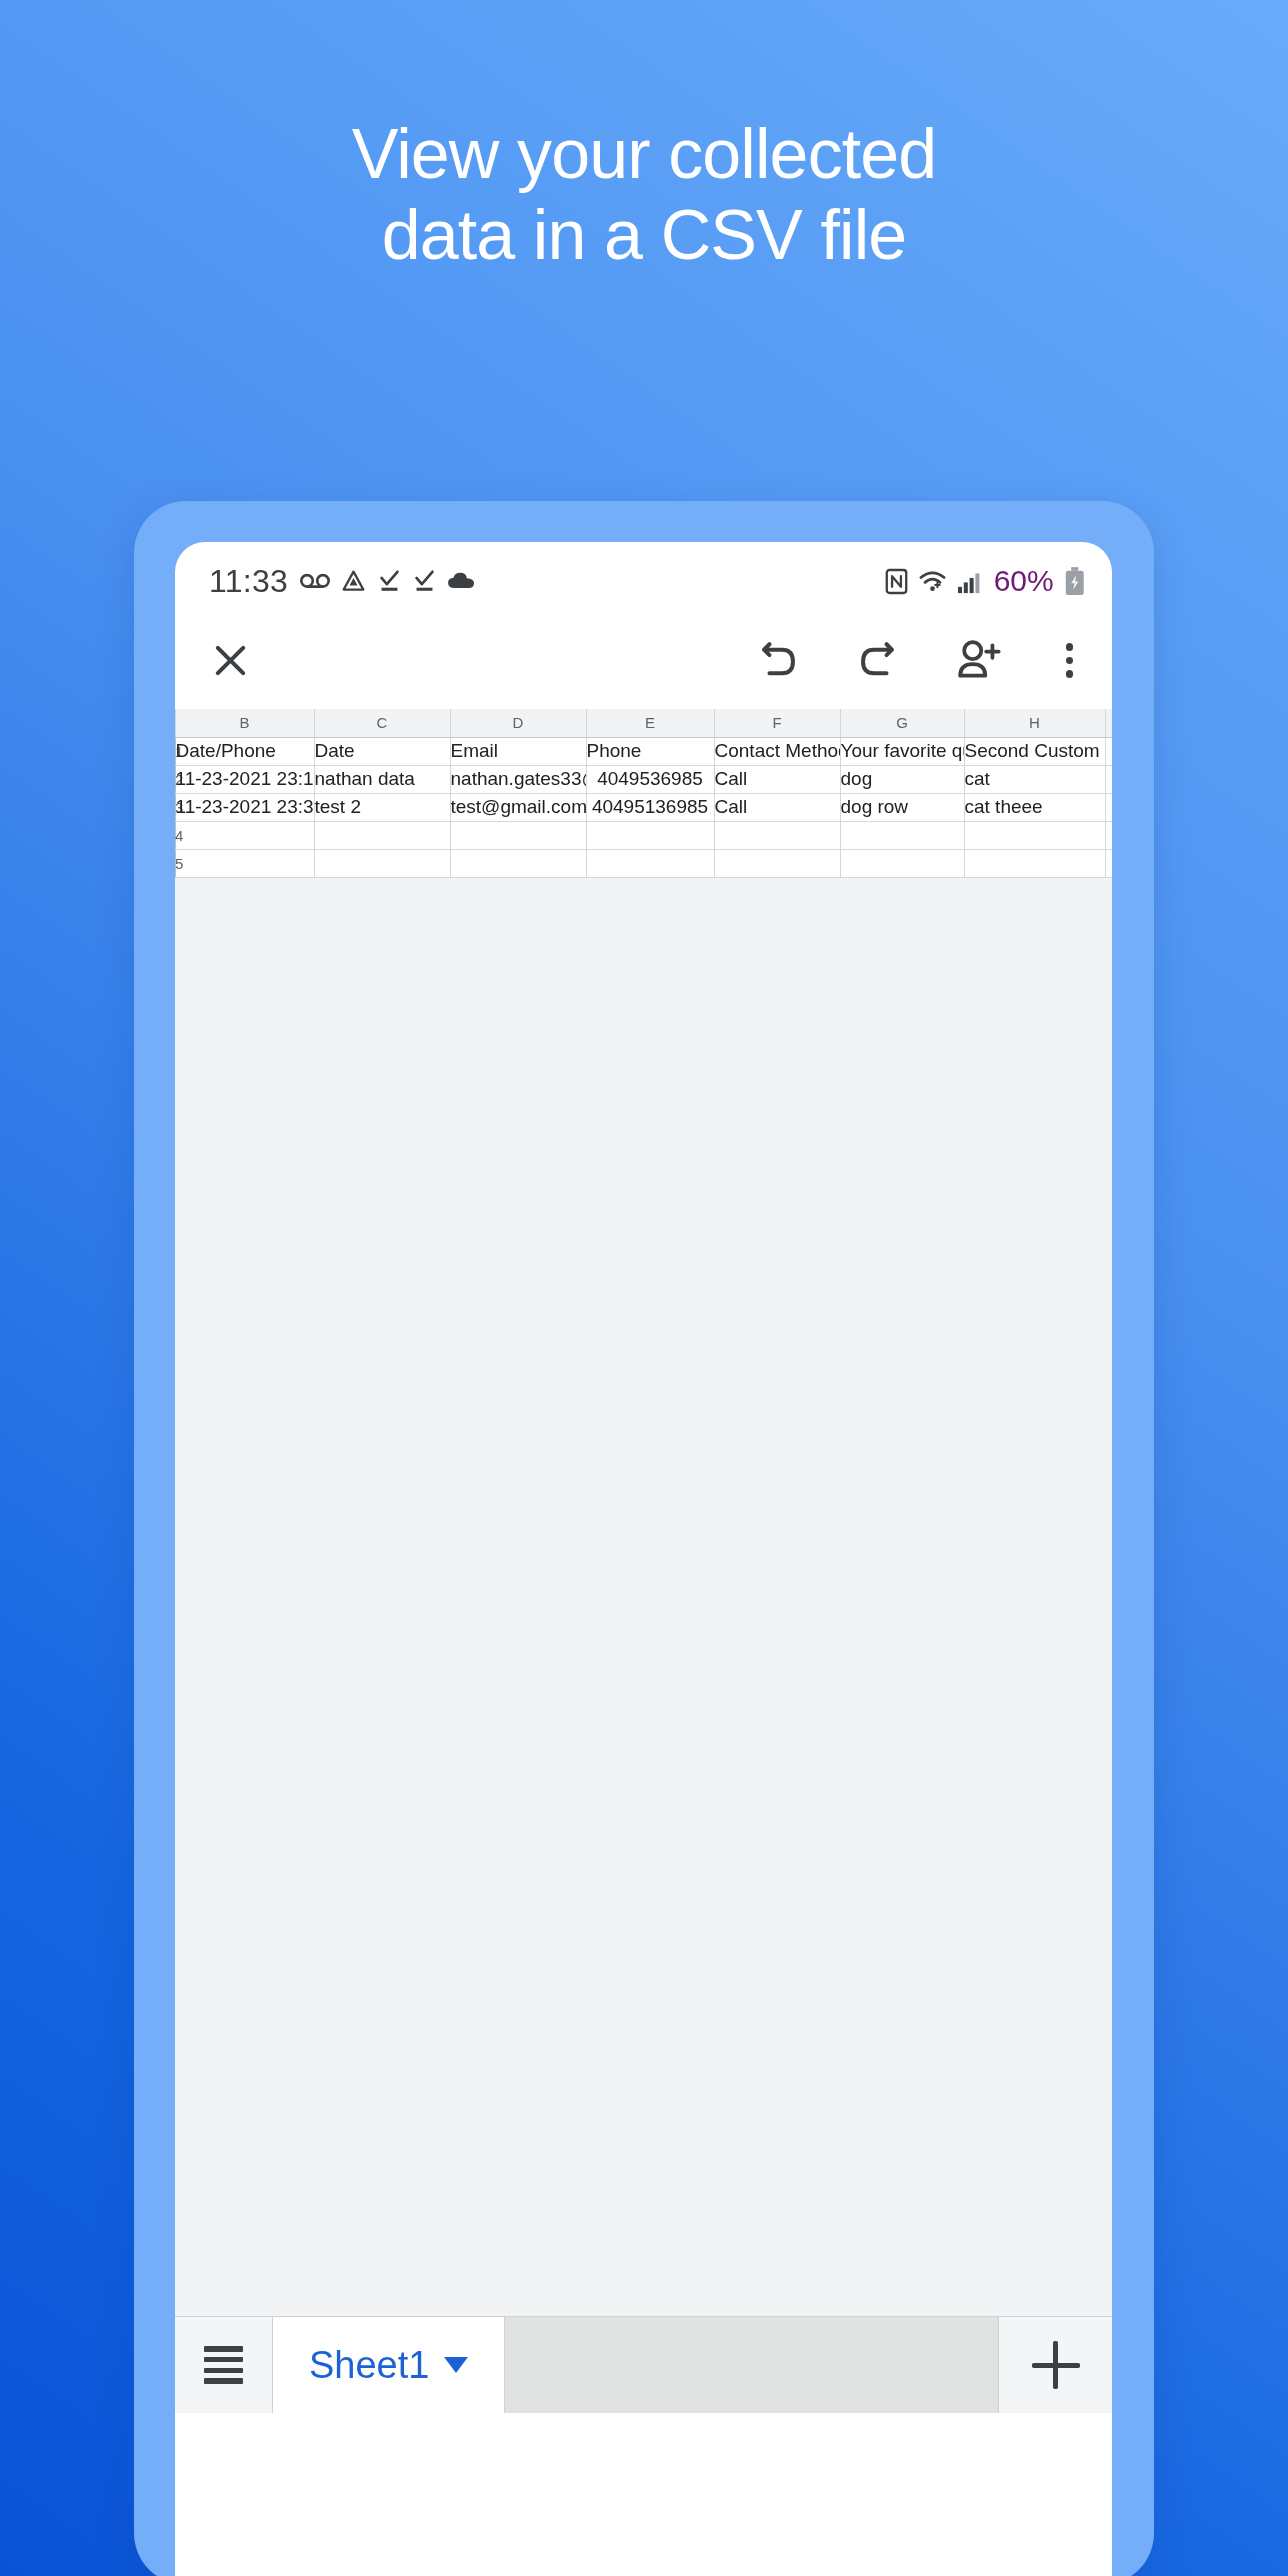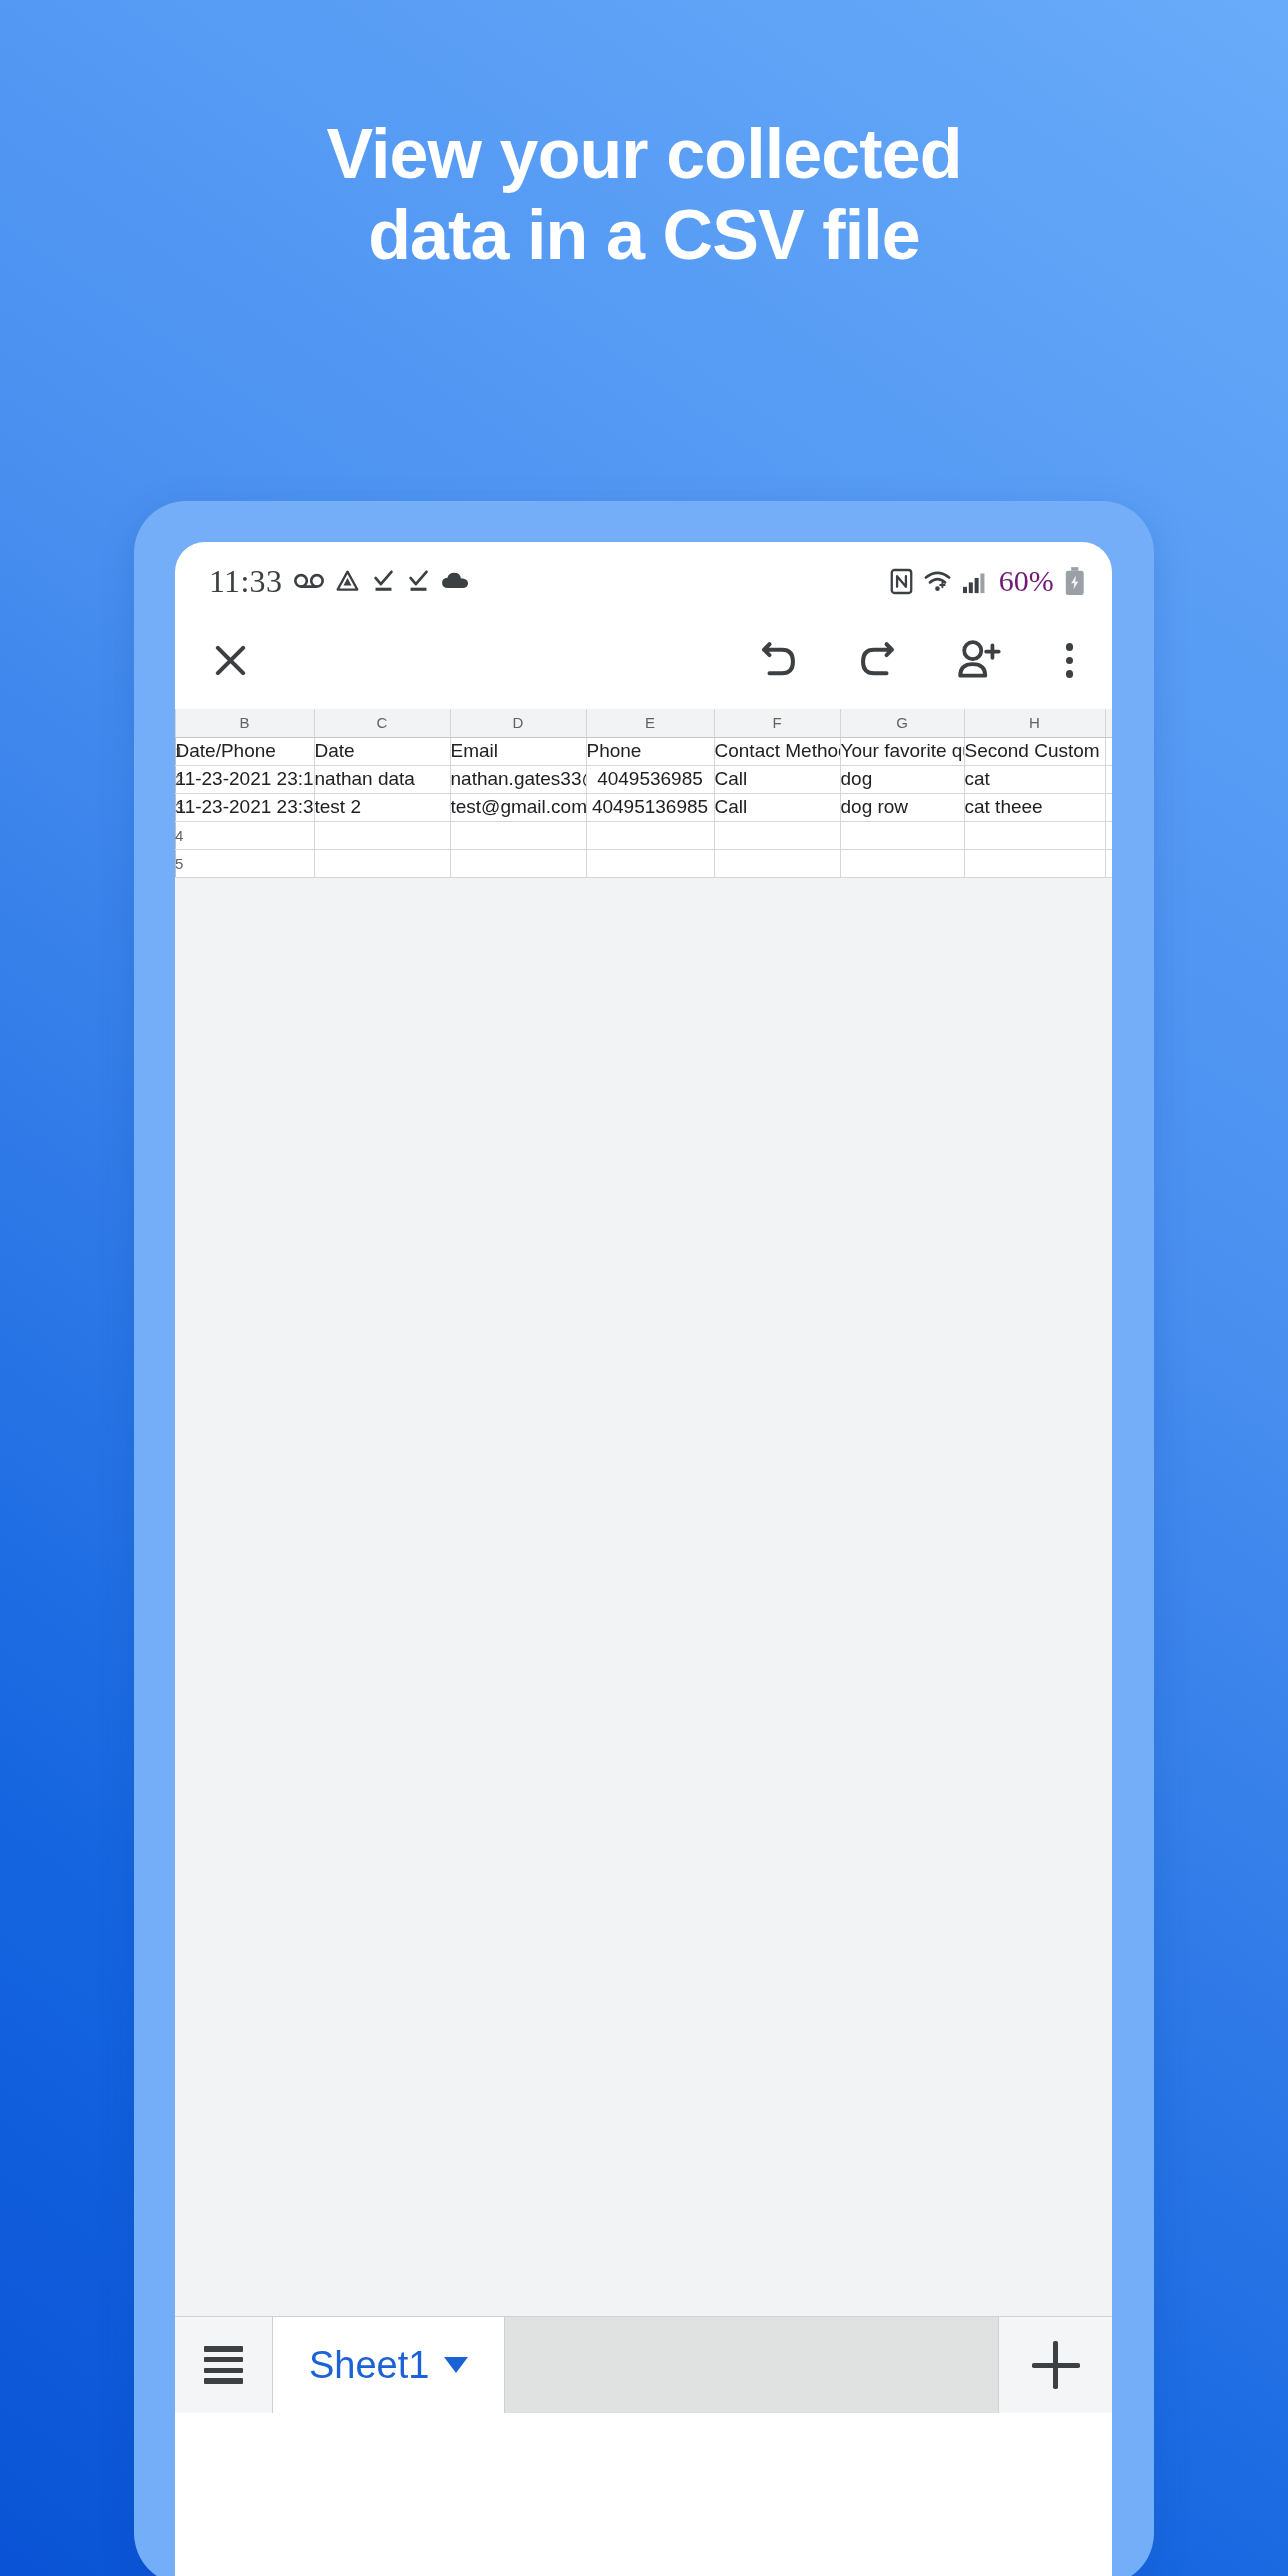--- a/index.html
+++ b/index.html
@@ -7,21 +7,21 @@
   body {
     font-family:"Liberation Sans", sans-serif;
     background: linear-gradient(215deg, #68ABFA 0%, #4A90F0 38%, #1565E0 78%, #0A53D6 100%);
     position:relative; overflow:hidden;
   }
 
   
   .headline {
     position:absolute; left:0; right:0; top:114px;
     text-align:center; color:#FFFFFF;
-    font-size:70px; font-weight:bold; line-height:1.16;
+    font-size:70px; font-weight:normal; line-height:1.16;
     letter-spacing:-0.9px;
   }
   .headline .l { display:block; }
 
   
   .phone {
     position:absolute; left:134px; top:501px;
     width:1020px; height:2084px;
     background:#74AEF8;
     border-radius:52px;
@@ -33,21 +33,20 @@
     background:#FFFFFF;
     border-radius:30px 30px 21.5px 21.5px;
     overflow:hidden;
   }
 
   
   .statusbar {
     height:70px; display:flex; align-items:center;
     padding:8px 30px 0 34px; color:#3C4043;
     position:relative;
-    font-family:Liberation Serif, serif;
   }
   .sb-left { display:flex; align-items:center; gap:11.6px; }
   .sb-time { font-size:32px; letter-spacing:0.3px; color:#3C4043; }
   .sb-right { position:absolute; right:27px; display:flex; align-items:center; gap:9.8px; }
   .sb-pct { font-size:30px; color:#701a75; }
   .sb-ico { display:block; }
 
   
   .toolbar {
     height:97px; display:flex; align-items:center;

